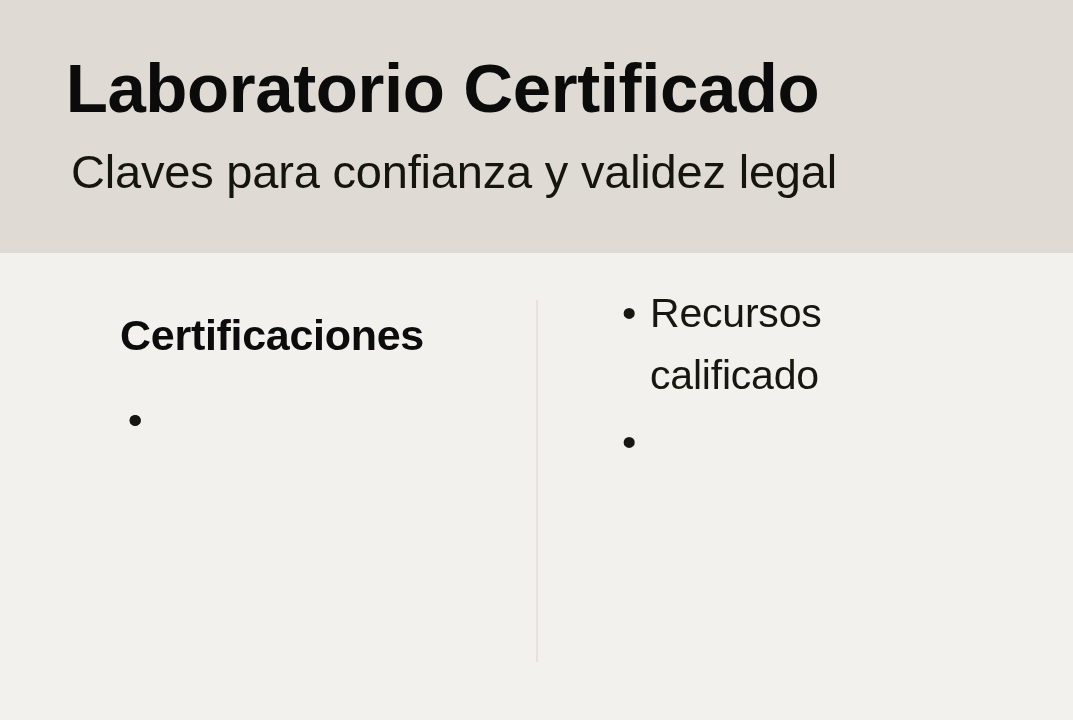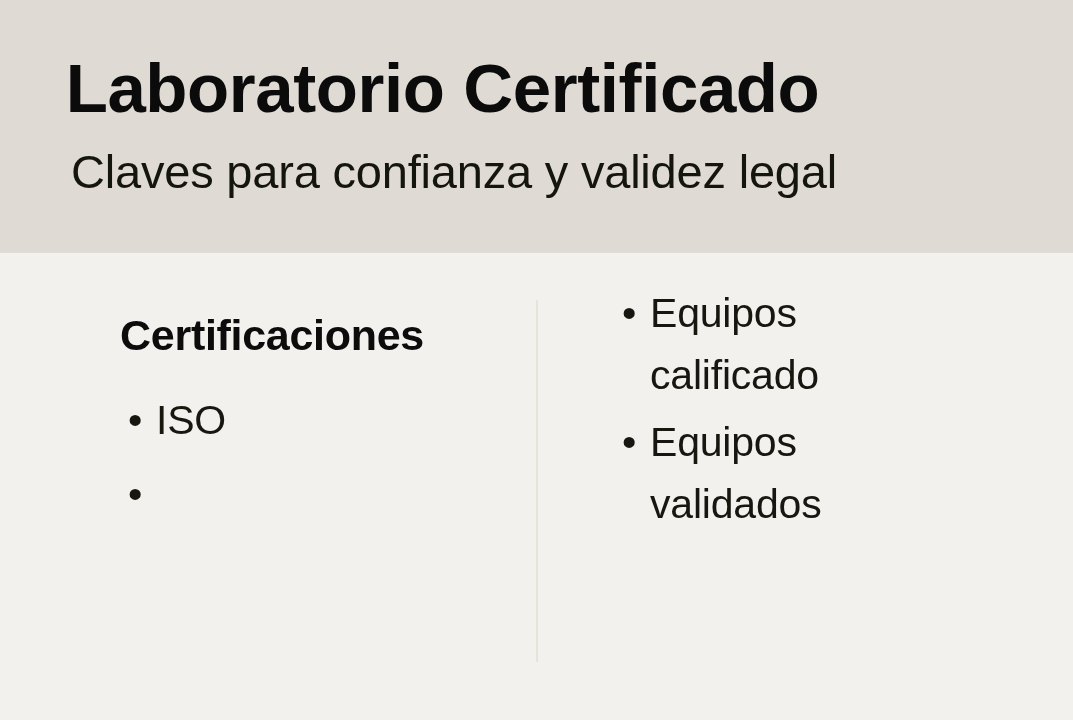--- a/index.html
+++ b/index.html
@@ -148,35 +148,33 @@
 
   <div id="body">
 
     <div id="divider"></div>
 
     <div class="column" id="col-left">
       <div class="col-heading">Certificaciones</div>
       <ul class="bullet-list">
         <li class="bullet-item">
           <span class="dot">•</span>
-          <span>ISO</span>
         </li>
         <li class="bullet-item">
           <span class="dot">•</span>
         </li>
       </ul>
     </div>
 
     <div class="column" id="col-right">
       <ul class="bullet-list">
         <li class="bullet-item">
           <span class="dot">•</span>
-          <span>Equipos calificado</span>
+          <span>Recursos calificado</span>
         </li>
         <li class="bullet-item">
           <span class="dot">•</span>
-          <span>Equipos validados</span>
         </li>
       </ul>
     </div>
 
   </div>
 </div>
 
 </body></html>

